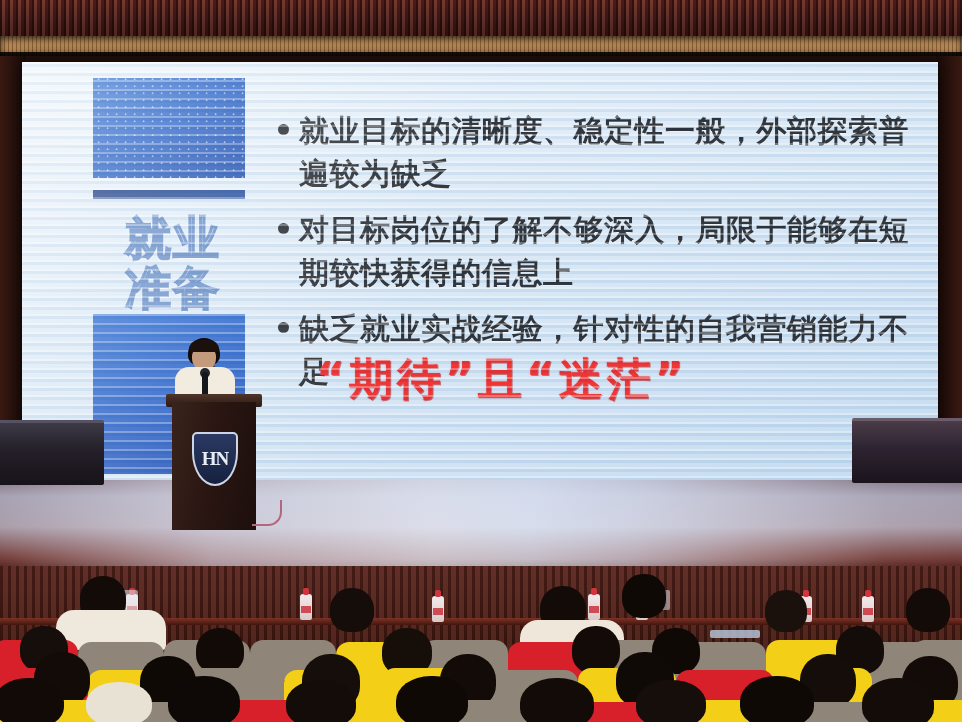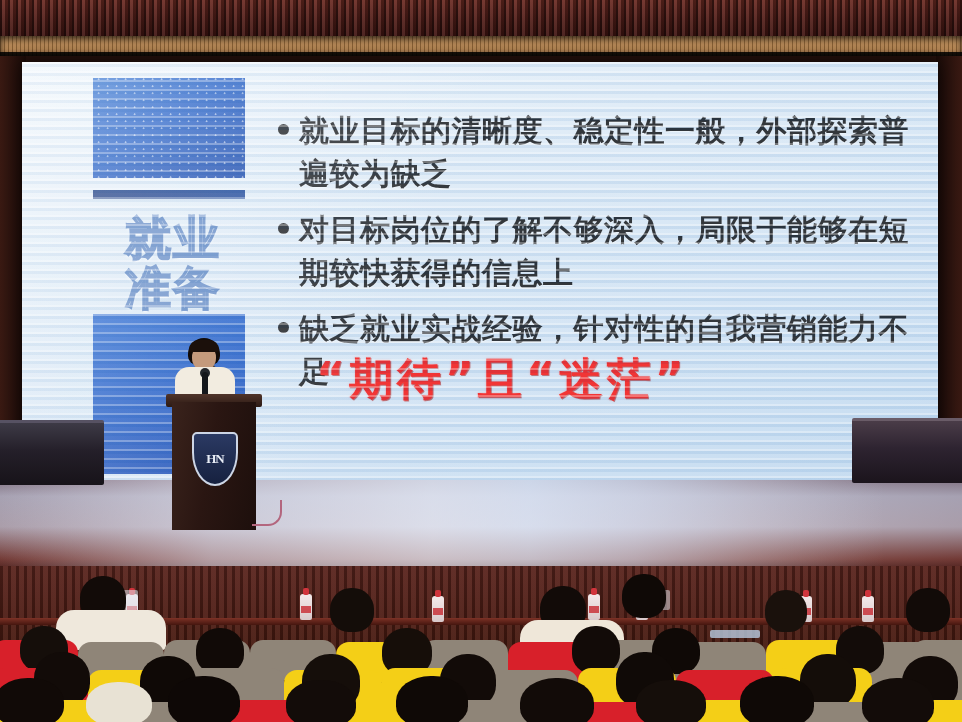--- a/index.html
+++ b/index.html
@@ -198,21 +198,21 @@
     border-radius:2px;
   }
   .podium-emblem{
     position:absolute;left:20px;top:30px;width:42px;height:50px;
     background:linear-gradient(180deg,#2b3a63,#16213f);
     border:2px solid #cdd6e6;
     border-radius:5px 5px 50% 50%/5px 5px 62% 62%;
     display:flex;align-items:center;justify-content:center;
   }
   .podium-emblem span{
-    color:#e8edf6;font-size:13px;font-weight:700;letter-spacing:-1px;
+    color:#e8edf6;font-size:19px;font-weight:700;letter-spacing:-1px;
     font-family:"Liberation Serif","DejaVu Serif",serif;
   }
   .podium-cable{
     position:absolute;left:252px;top:500px;width:28px;height:24px;
     border:2px solid #b3667e;border-top:none;border-left:none;
     border-radius:0 0 14px 0;
   }
 
   .speaker{position:absolute;left:173px;top:338px;width:72px;height:70px;}
   .sp-hair{position:absolute;left:15px;top:0px;width:32px;height:27px;border-radius:16px 16px 9px 9px;background:#120b08;}

